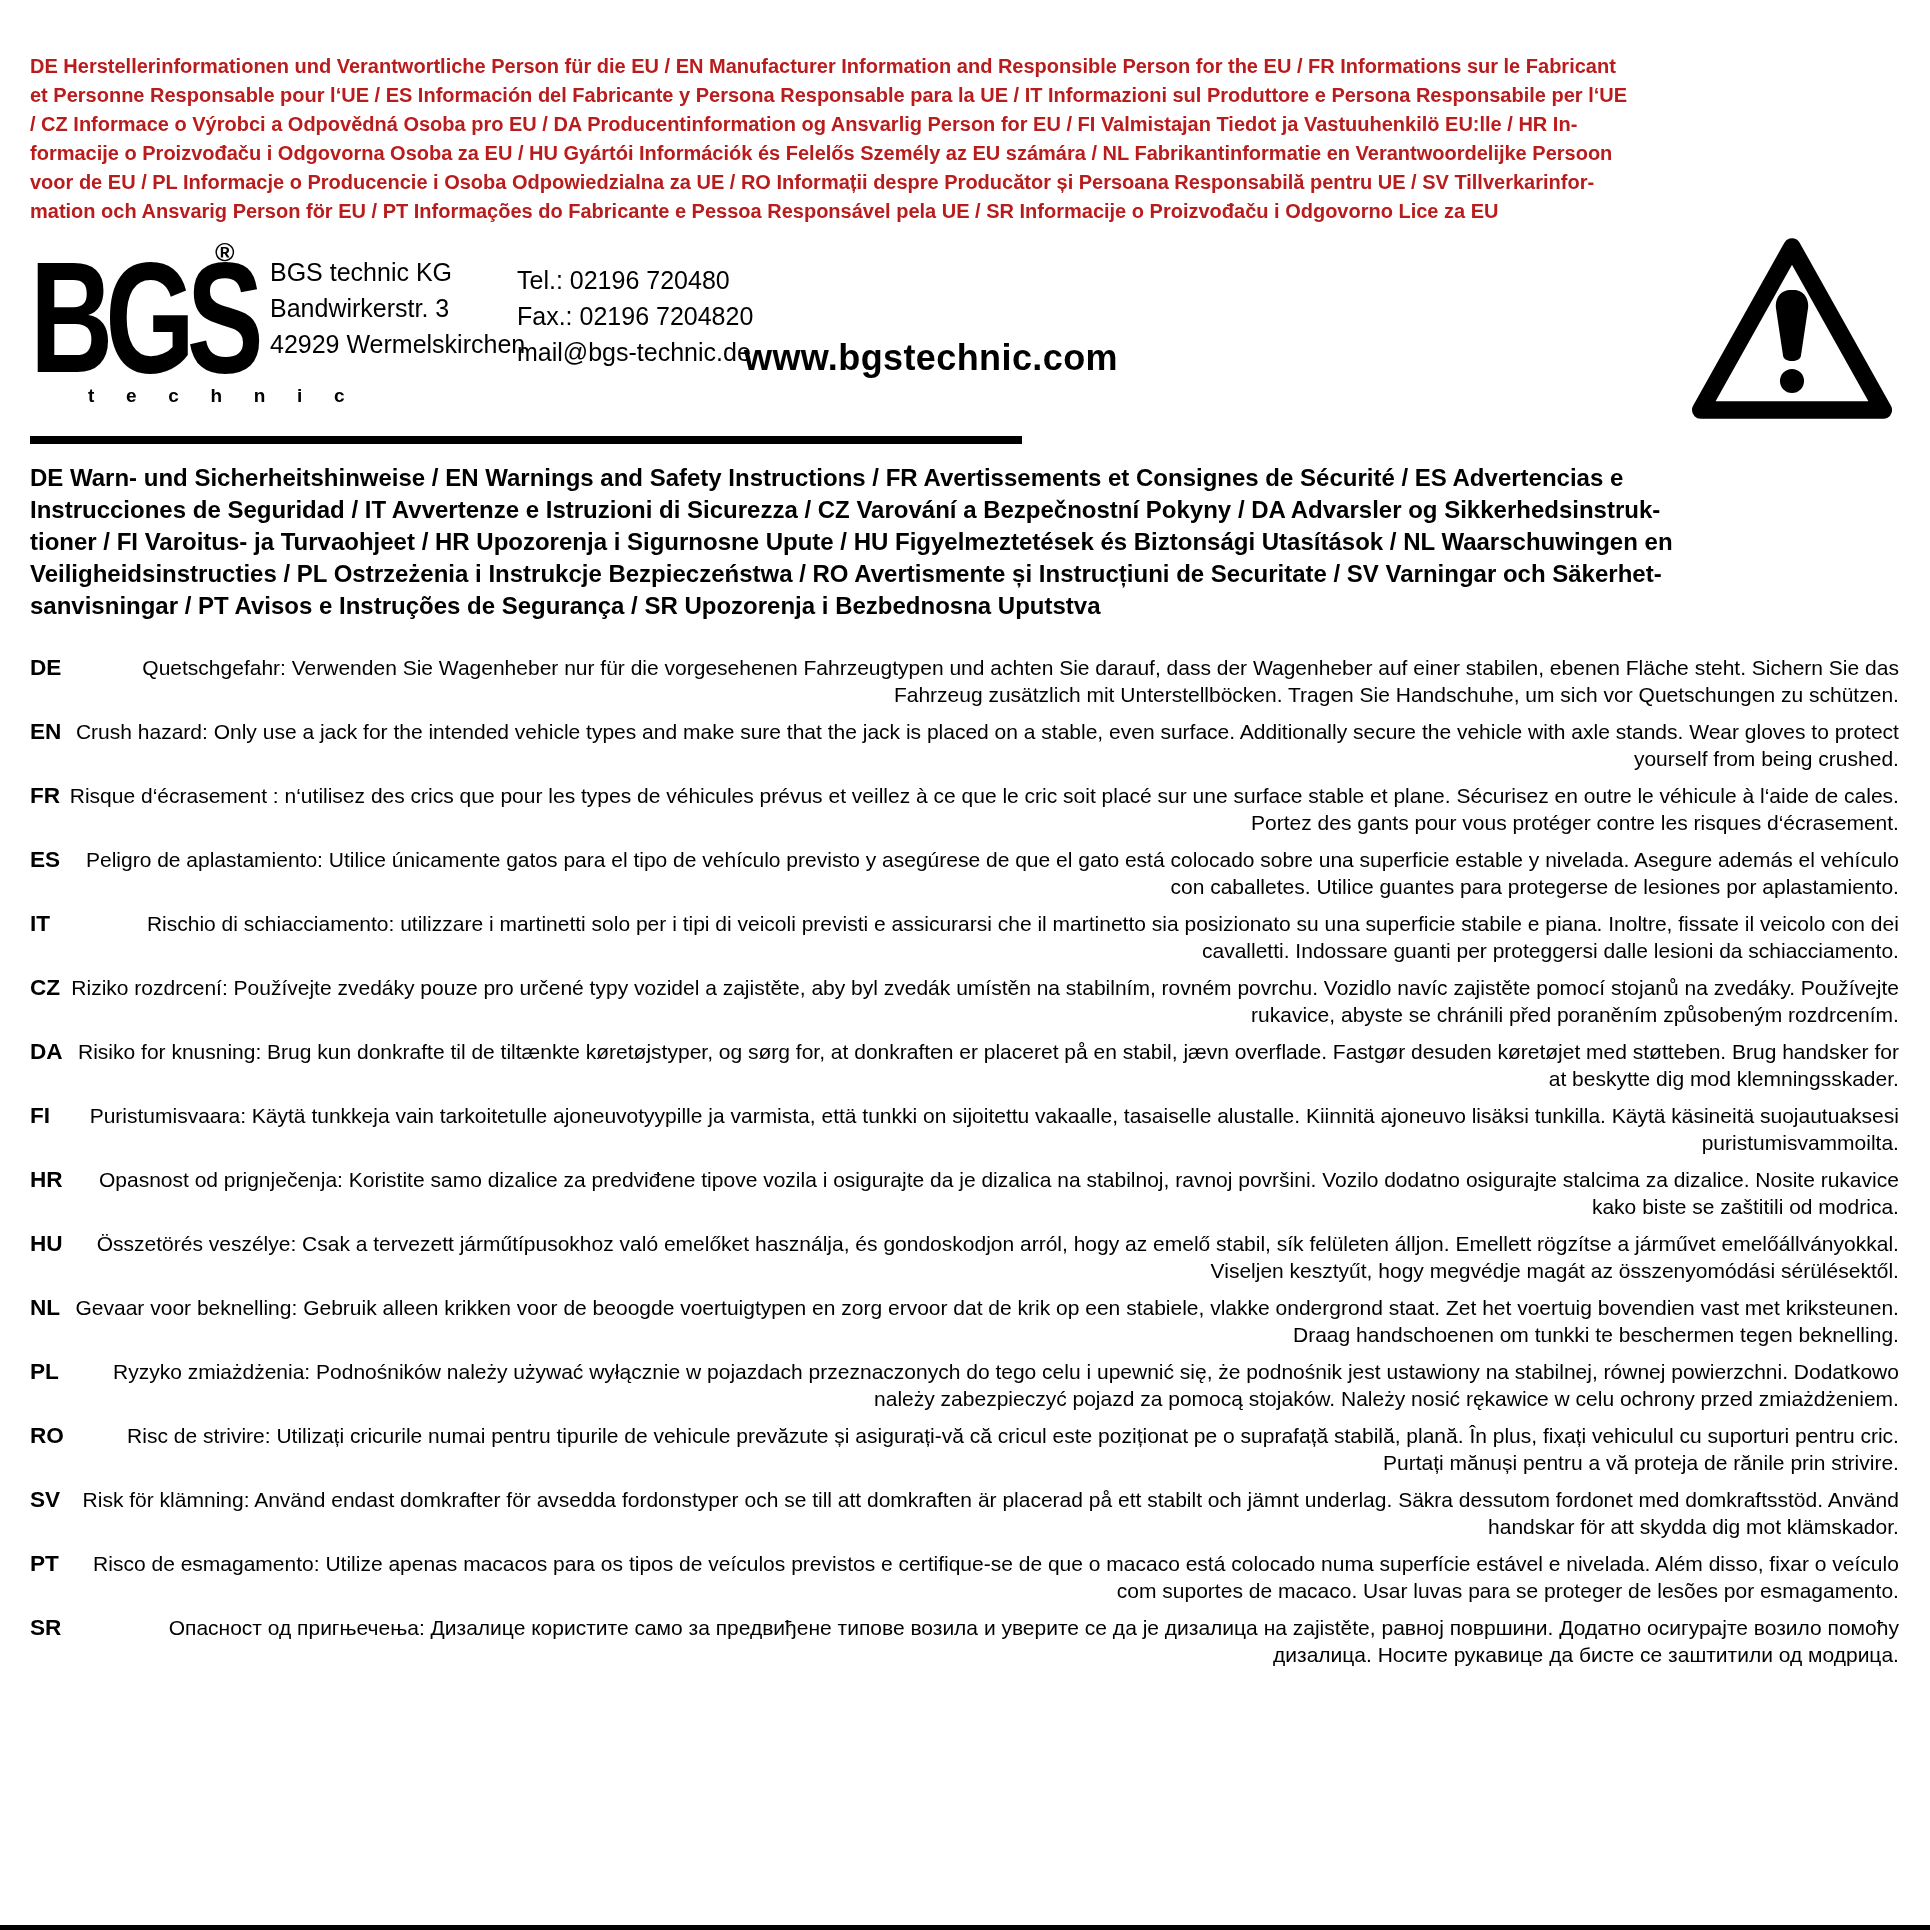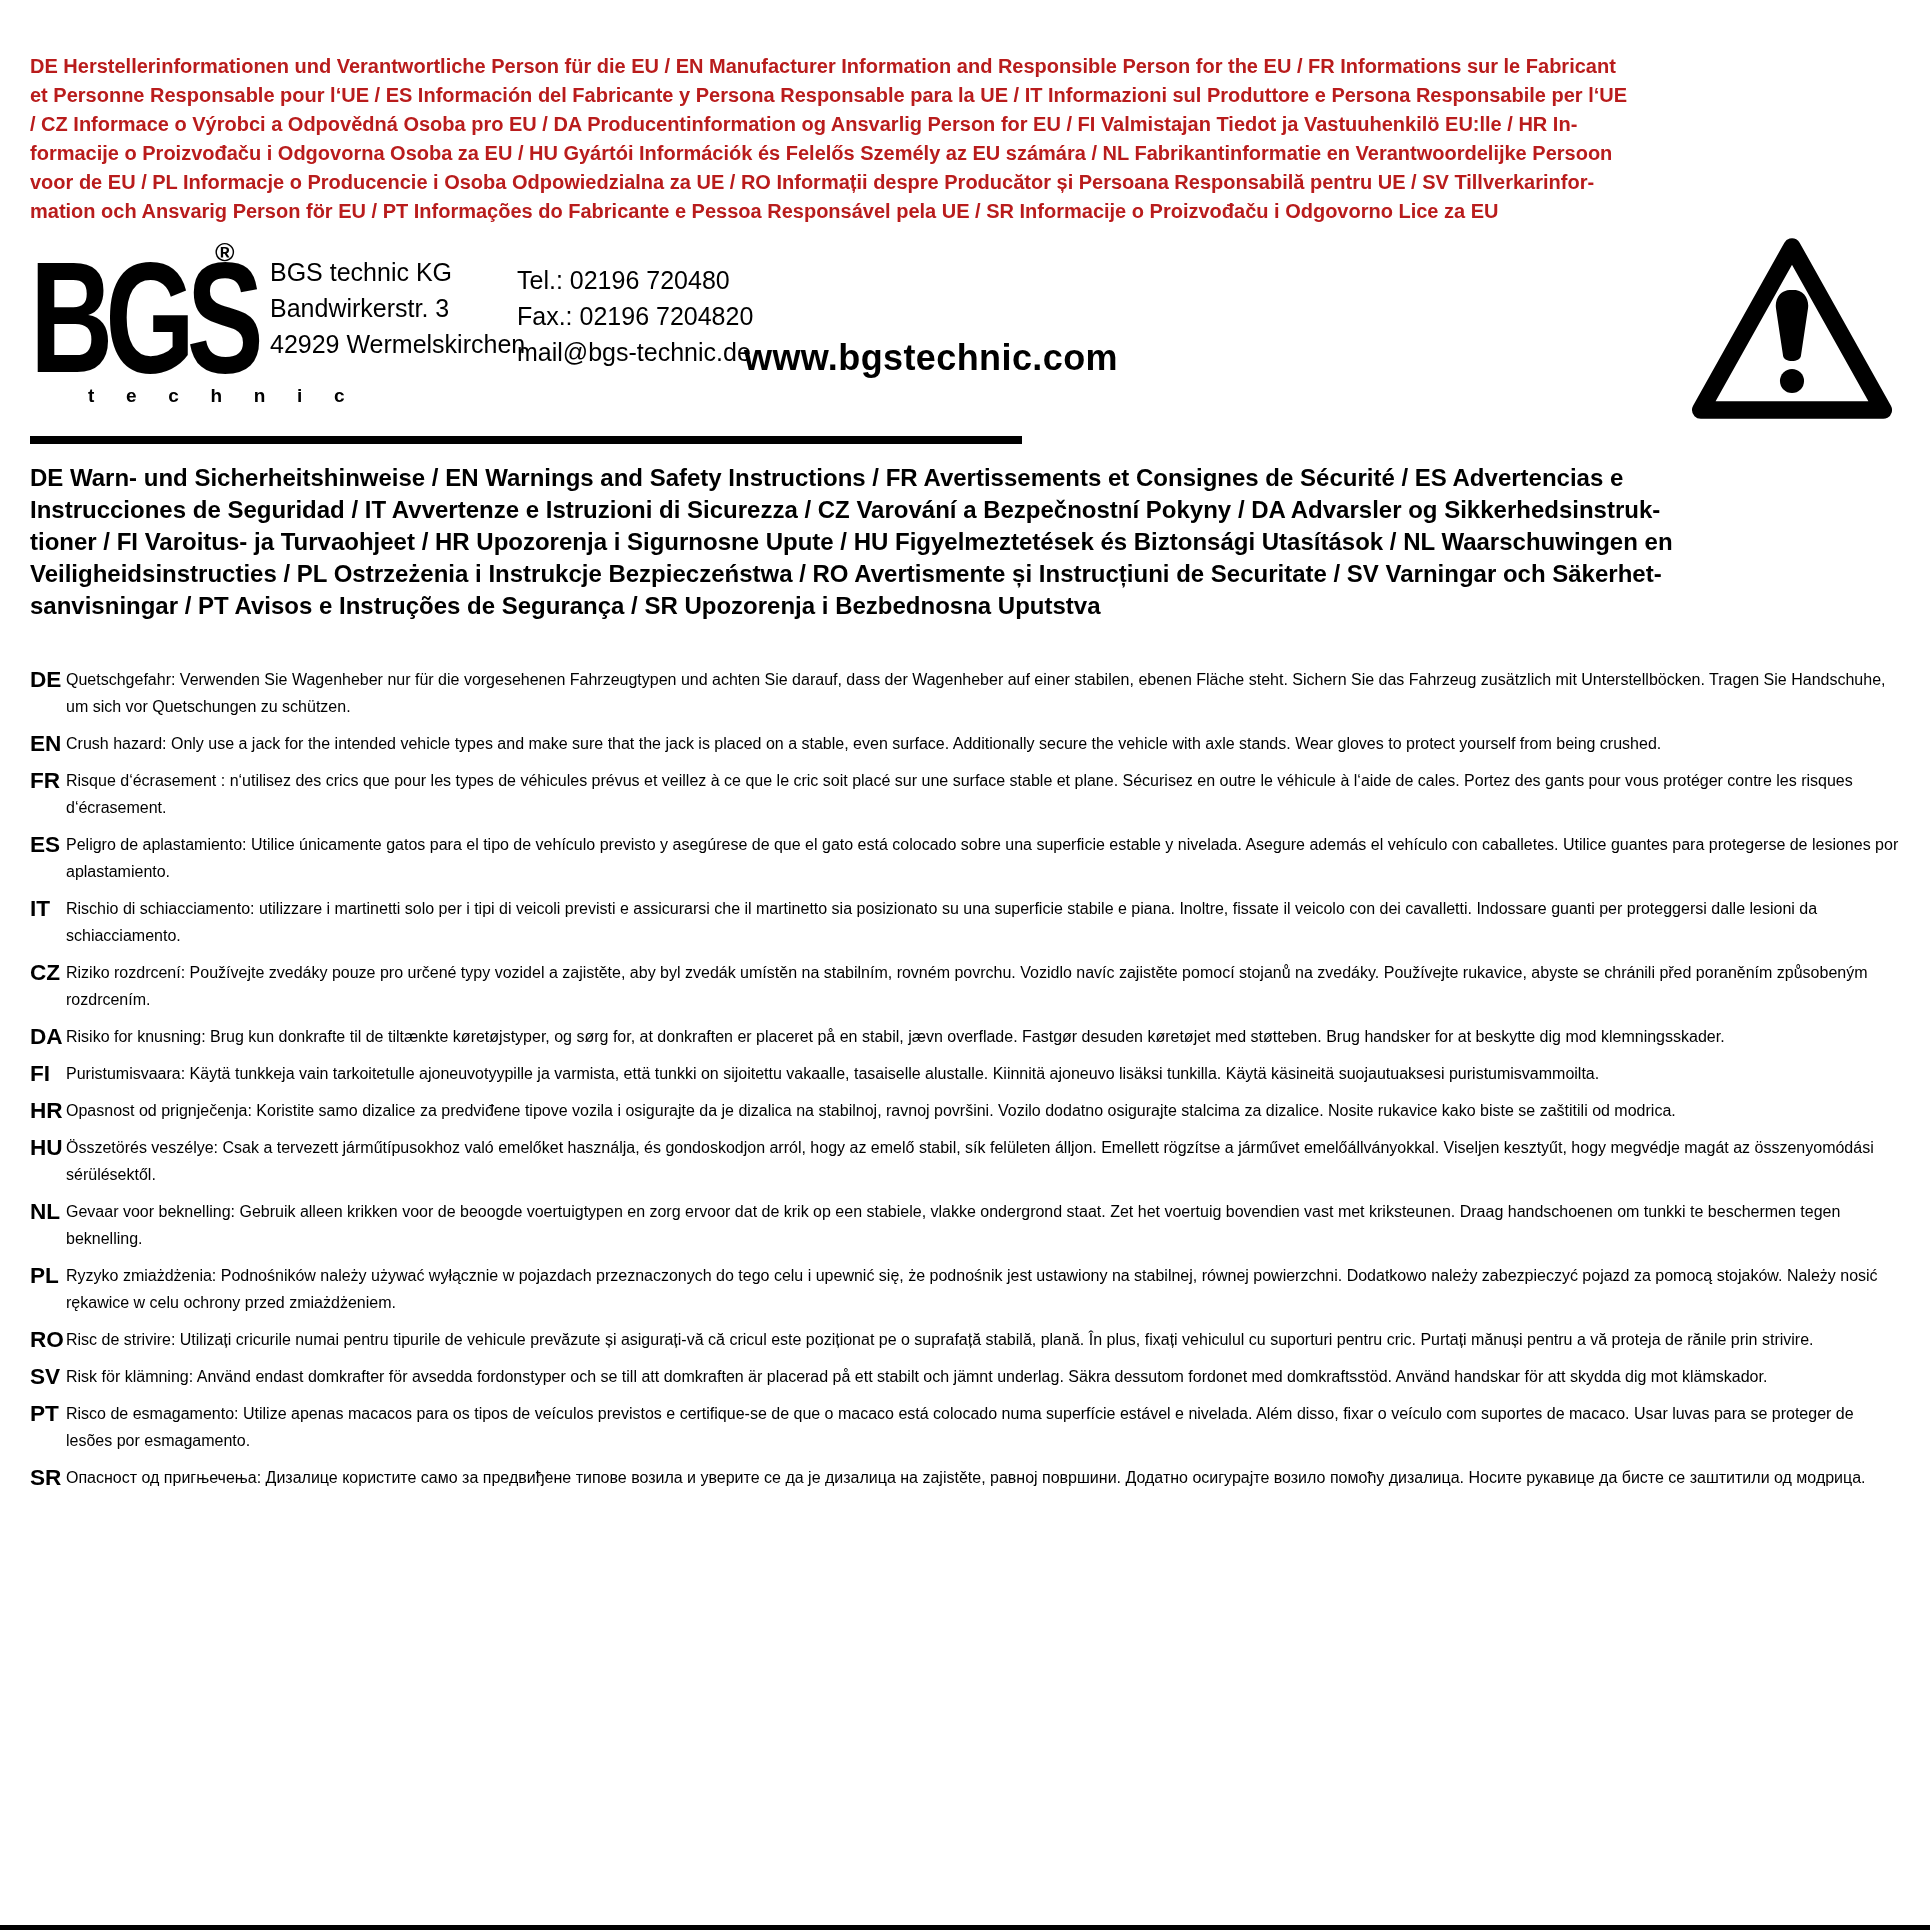--- a/index.html
+++ b/index.html
@@ -32,24 +32,24 @@
   .website { position:absolute; left:714px; top:92px; font-size:36px; font-weight:bold; letter-spacing:0.4px; }
   .triangle-wrap { position:absolute; right:9.3px; top:-14px; width:202px; height:195px; }
 
   .divider { height:7.8px; background:#000; width:992px; margin-top:6.2px; }
 
   .section-header {
     margin-top:18.7px; font-weight:bold; font-size:24px; line-height:32px;
     white-space:pre-line;
   }
 
-  .warnings { margin-top:44px; }
+  .warnings { margin-top:32px; }
   .warning-row { display:flex; margin-bottom:10px; }
   .wcode { flex:0 0 36px; font-weight:bold; font-size:22.6px; line-height:27px; }
-  .wtext { flex:1; font-size:16px; line-height:27px; padding-right:3.1px; }
+  .wtext { flex:1; font-size:21px; line-height:27px; padding-right:3.1px;text-align:right; }
 
   .bottom-strip { position:absolute; bottom:0; left:0; width:1930px; height:4.7px; background:#000; }
 </style>
 </head>
 <body>
 
 <div class="page">
 
   <div class="top-header">DE Herstellerinformationen und Verantwortliche Person für die EU  /  EN Manufacturer Information and Responsible Person for the EU  /  FR Informations sur le Fabricant
 et Personne Responsable pour l‘UE  /  ES Información del Fabricante y Persona Responsable para la UE  /  IT Informazioni sul Produttore e Persona Responsabile per l‘UE

